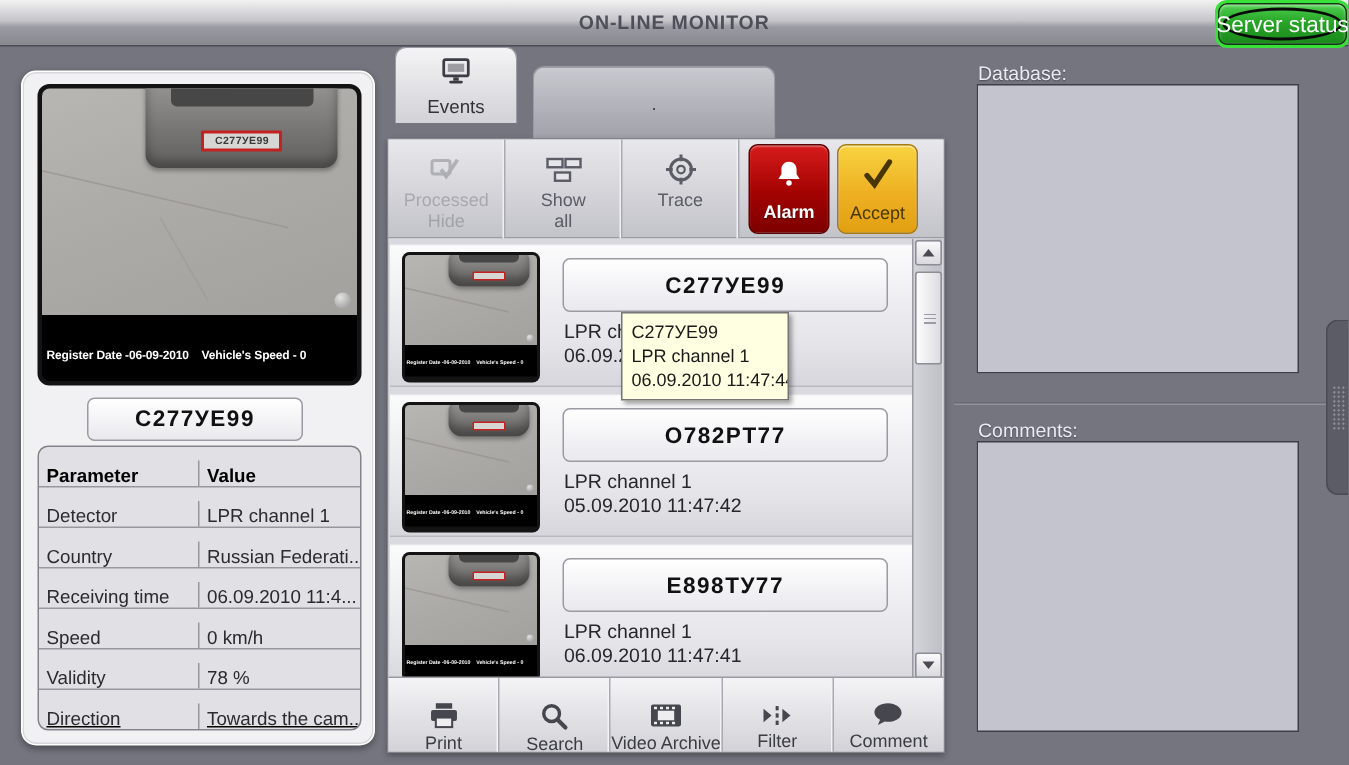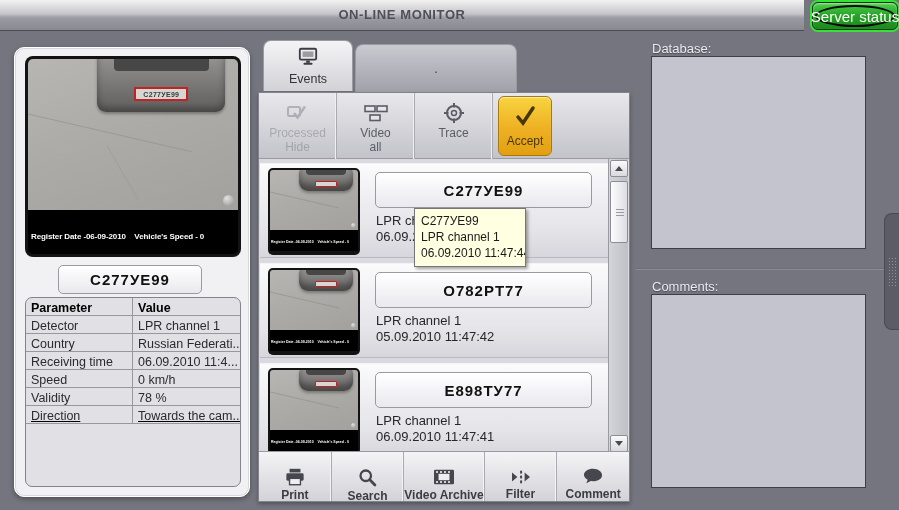--- a/index.html
+++ b/index.html
@@ -6,21 +6,21 @@
   html,body { width:899px; height:510px; }
   body {
     position:relative; overflow:hidden;
     background:#75757f;
     font-family:"Liberation Sans", sans-serif;
     -webkit-font-smoothing:antialiased;
   }
 
   
   .title-bar {
-    position:absolute; left:0; top:0; width:804px; height:31px;
+    position:absolute; left:0; top:0; width:899px; height:31px;
     background:linear-gradient(#f2f2f2, #c6c6cb 45%, #9a9aa2 60%, #88888f);
     border-bottom:1px solid #4c4c55;
   }
   .title-bar .title {
     position:absolute; left:0; right:0; top:7px; text-align:center;
     font-size:13px; font-weight:bold; color:#4f4f59; letter-spacing:.6px;
   }
   .server-status {
     position:absolute; right:1px; top:2px; width:86px; height:28px;
     background:linear-gradient(#4ed04e, #27a527 45%, #1b8a1b);
@@ -78,36 +78,36 @@
     position:absolute; left:43px; top:217px; width:144px; height:29px;
     background:linear-gradient(#ffffff,#e9e9ed);
     border:1px solid #9a9aa2; border-radius:5px;
     display:flex; align-items:center; justify-content:center;
     font-size:15px; font-weight:bold; color:#111; letter-spacing:1px; cursor:pointer;
   }
   .param-table {
     position:absolute; left:10px; top:249px; width:216px; height:190px;
     background:#e0e0e5; border:1px solid #83838b; border-radius:7px; overflow:hidden;
   }
-  .p-row { display:flex; height:18px; border-bottom:1px solid #97979f; }
+  .p-row { display:flex; height:27px; border-bottom:1px solid #97979f;align-items:flex-end; }
   .p-row:last-of-type { border-bottom:1px solid #97979f;text-decoration:underline; }
   .p-cell {
     font-size:12.5px; color:#2a2a30; padding:3px 4px 0 5px; white-space:nowrap; overflow:hidden;
   }
   .p-cell.k { width:107px; border-right:1px solid #97979f; }
   .p-cell.v { flex:1; }
   .p-row.head .p-cell { font-weight:bold; color:#000; }
 
   
   .tab {
     position:absolute; border:1px solid #9a9aa2; border-bottom:none;
     border-radius:8px 8px 0 0; cursor:pointer;
   }
   .tab.active {
-    left:263px; top:40px; width:90px; height:51px; z-index:3;
+    left:263px; top:31px; width:82px; height:51px; z-index:3;
     background:linear-gradient(#f4f4f6,#dcdce0 70%,#d2d2d7);
     display:flex; flex-direction:column; align-items:center; justify-content:center; gap:2px;
   }
   .tab.active .tab-label { font-size:12.5px; color:#33333a; }
   .tab.inactive {
     left:355px; top:44px; width:162px; height:49px; z-index:1;
     background:linear-gradient(#c9c9d0,#9fa0a8);
     display:flex; align-items:center; justify-content:center;
   }
   .tab.inactive .tab-label { font-size:12px; color:#3a3a42; }
@@ -210,21 +210,21 @@
     background:repeating-linear-gradient(#9a9aa2 0 1px, transparent 1px 3px); }
 
   
   .bottom-toolbar {
     position:absolute; left:0; bottom:0; width:370px; height:50px;
     background:linear-gradient(#f4f4f6,#d2d2d8);
     border-top:1px solid #9a9aa2; display:flex;
   }
   .b-btn {
     flex:1; display:flex; flex-direction:column; align-items:center; padding-top:15px; gap:1px;
-    border-right:1px solid #aaaab2; box-shadow:inset -1px 0 0 #f4f4f6; cursor:pointer;font-weight:bold;
+    border-right:1px solid #aaaab2; box-shadow:inset -1px 0 0 #f4f4f6; cursor:pointer;
   }
   .b-btn:last-child { border-right:none; box-shadow:none; }
   .b-btn .b-icon { color:#46464e; height:22px; display:flex; align-items:center; }
   .b-btn .b-label { font-size:12px; color:#3c3c44; white-space:nowrap; }
 
   
   .rp-label { position:absolute; font-size:13px; color:#eaeaf2; text-shadow:0 1px 1px rgba(0,0,0,.4); }
   .rp-label.db { left:652px; top:41px; }
   .rp-label.cm { left:652px; top:279px; }
   .rp-box {
@@ -343,35 +343,44 @@
       <span class="t-label">Hide</span>
     </div>
     <div class="tool-btn">
       <span class="t-icon">
         <svg width="26" height="22" viewBox="0 0 26 22">
           <rect x="2" y="4" width="10" height="5.5" fill="#e6e6ea" stroke="currentColor" stroke-width="1.6"></rect>
           <rect x="14" y="4" width="10" height="5.5" fill="#e6e6ea" stroke="currentColor" stroke-width="1.6"></rect>
           <rect x="7" y="13" width="10" height="5.5" fill="#e6e6ea" stroke="currentColor" stroke-width="1.6"></rect>
         </svg>
       </span>
-      <span class="t-label">Video</span>
+      <span class="t-label">Show</span>
       <span class="t-label">all</span>
     </div>
     <div class="tool-btn">
       <span class="t-icon">
         <svg width="24" height="24" viewBox="0 0 24 24">
           <circle cx="12" cy="12" r="7" fill="none" stroke="currentColor" stroke-width="2"></circle>
           <circle cx="12" cy="12" r="2.5" fill="none" stroke="currentColor" stroke-width="1.5"></circle>
           <line x1="12" y1="2" x2="12" y2="6.5" stroke="currentColor" stroke-width="2"></line>
           <line x1="12" y1="17.5" x2="12" y2="22" stroke="currentColor" stroke-width="2"></line>
           <line x1="2" y1="12" x2="6.5" y2="12" stroke="currentColor" stroke-width="2"></line>
           <line x1="17.5" y1="12" x2="22" y2="12" stroke="currentColor" stroke-width="2"></line>
         </svg>
       </span>
       <span class="t-label">Trace</span>
+    </div>
+    <div class="color-btn alarm-btn">
+      <span>
+        <svg width="22" height="22" viewBox="0 0 24 24">
+          <path d="M12 3c-3.3 0-5.5 2.4-5.5 5.5V12l-2.2 3.6h15.4L17.5 12V8.5C17.5 5.4 15.3 3 12 3z" fill="#ffffff"></path>
+          <circle cx="12" cy="18.6" r="2" fill="#ffffff"></circle>
+        </svg>
+      </span>
+      <span class="c-label">Alarm</span>
     </div>
     <div class="color-btn accept-btn">
       <span>
         <svg width="26" height="24" viewBox="0 0 26 24">
           <path d="M6 13l5 6L21 4" stroke="#473600" stroke-width="3.5" fill="none" stroke-linecap="round"></path>
         </svg>
       </span>
       <span class="c-label">Accept</span>
     </div>
   </div>

